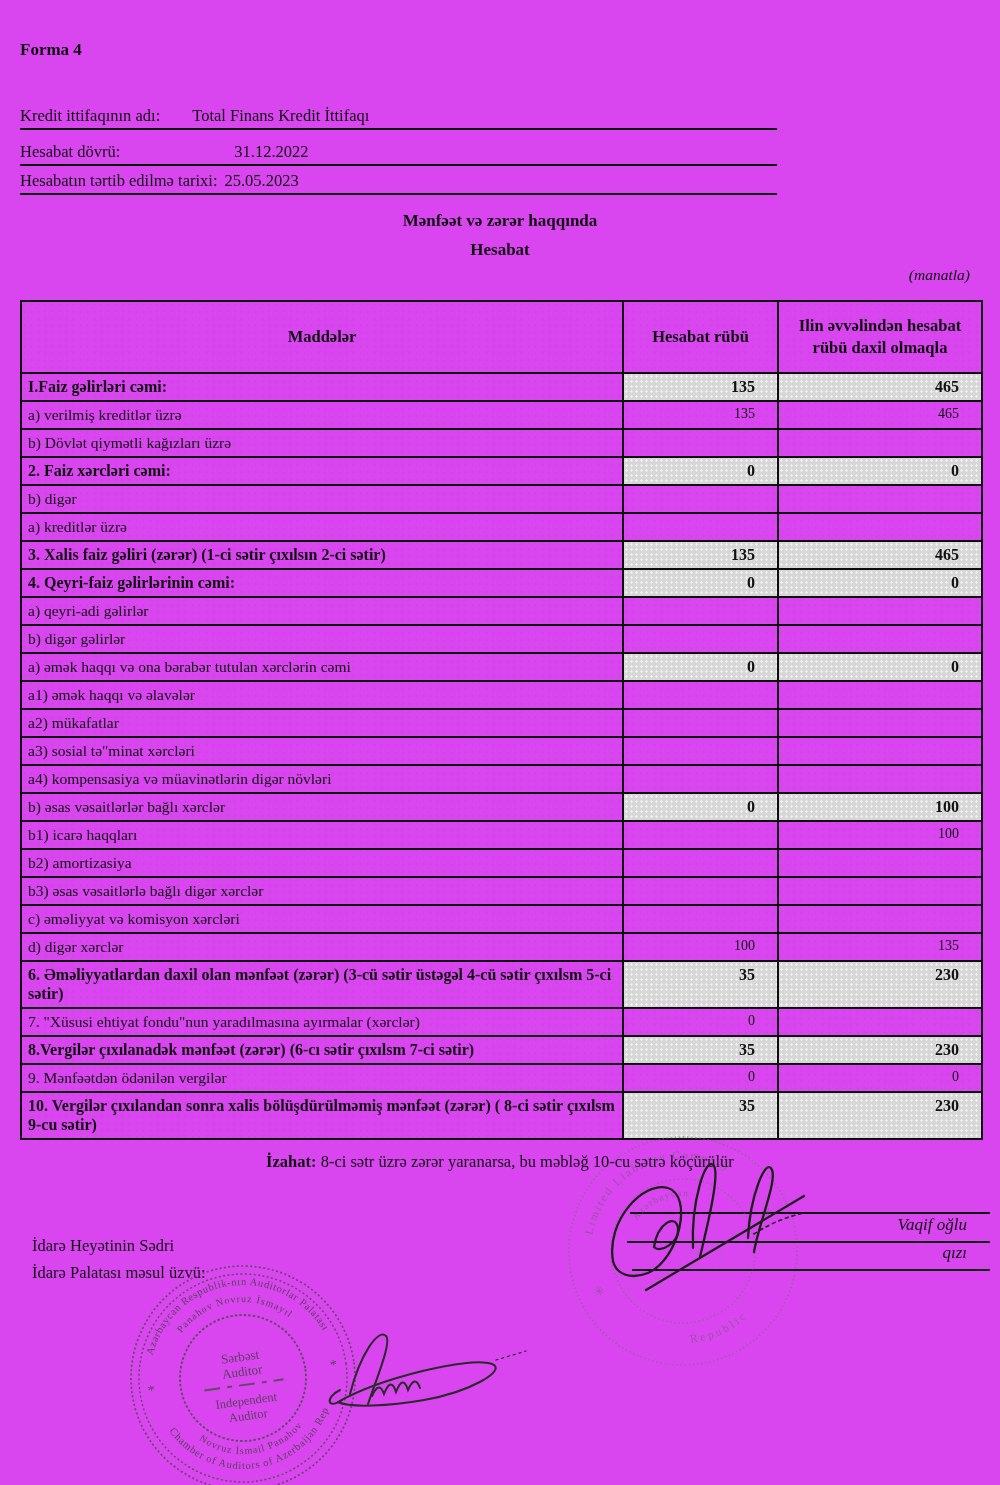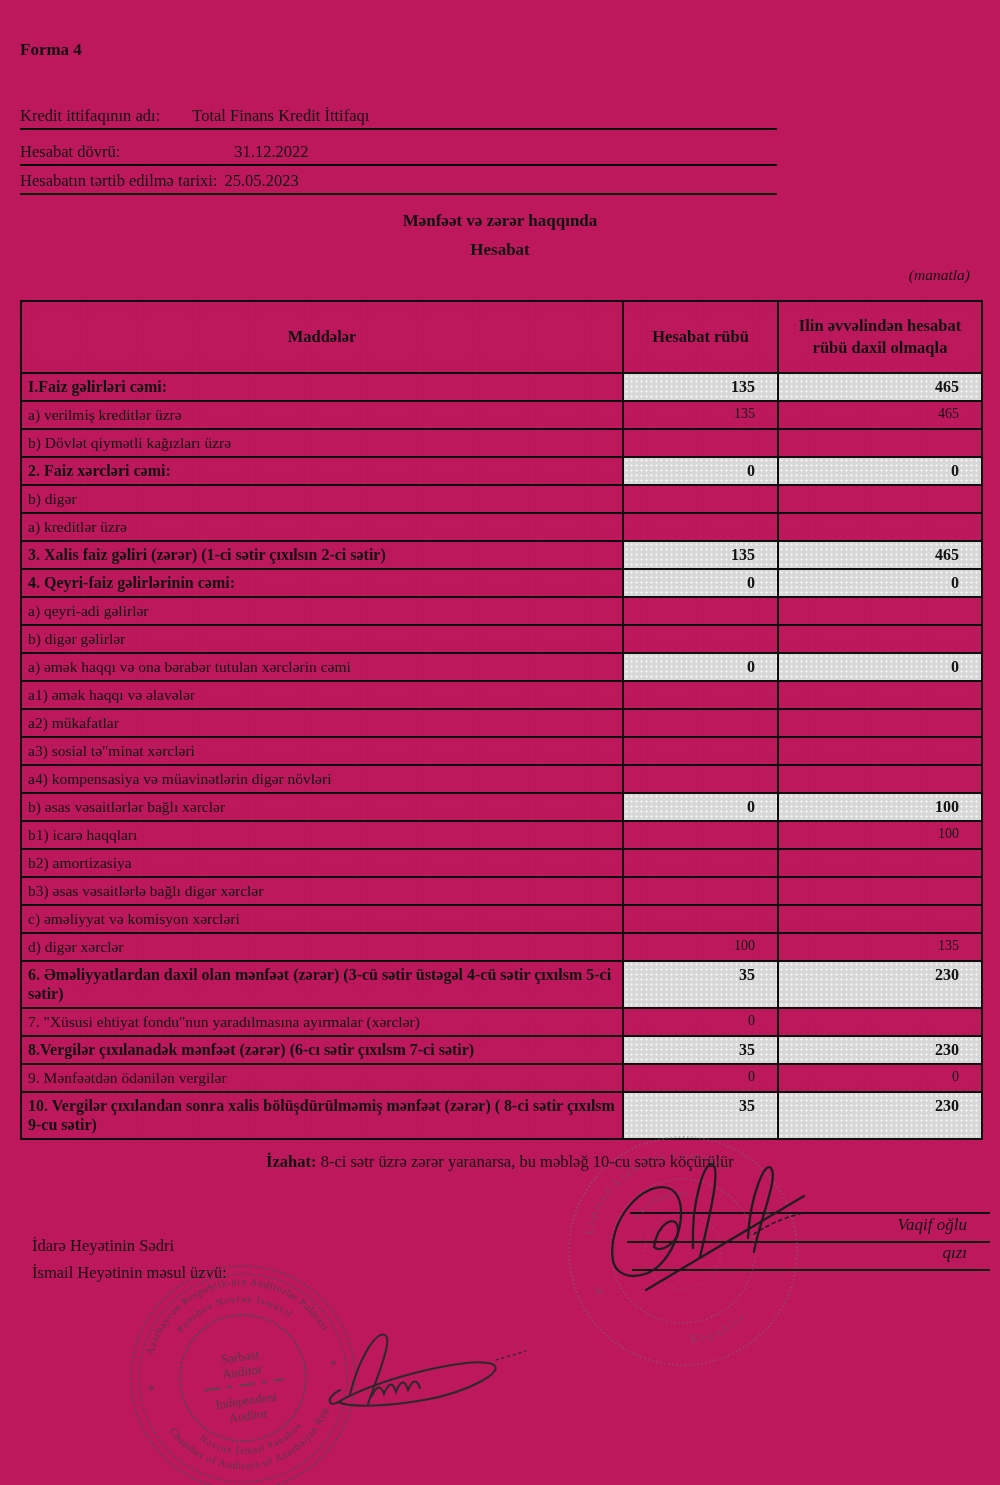--- a/index.html
+++ b/index.html
@@ -1,17 +1,17 @@
 <!DOCTYPE html>
 <html><head>
 <meta charset="utf-8">
 <style>
   html,body{margin:0;padding:0;background:#e9e9e9;}
   .page{
-    position:relative;width:1000px;height:1485px;margin:0 auto;background:#be185d;
+    position:relative;width:1000px;height:1485px;margin:0 auto;background:#d946ef;
     overflow:hidden;font-family:"Liberation Serif",serif;color:#111;
   }
   .abs{position:absolute;}
   
   .forma{left:20px;top:40px;font-size:17px;font-weight:bold;}
   .fields{left:20px;top:96px;width:757px;}
   .field-row{display:flex;align-items:flex-end;border-bottom:2px solid #0a0a0a;
     font-size:16.5px;padding-bottom:2px;}
   .field-row .lab{white-space:nowrap;}
   .fr1{height:30px;}
@@ -224,21 +224,21 @@
         </tbody>
     </table>
   </div>
 
   <div class="abs note">
     <b>İzahat:</b><span> 8-ci sətr üzrə zərər yaranarsa, bu məbləğ 10-cu sətrə köçürülür</span>
   </div>
 
   <div class="abs officers">
     <div>İdarə Heyətinin Sədri</div>
-    <div>İsmail Heyətinin məsul üzvü:</div>
+    <div>İdarə Palatası məsul üzvü:</div>
   </div>
 
   <div class="abs sigline" style="left:630px;top:1212px;width:360px;"></div>
   <div class="abs signame" style="right:33px;top:1215px;width:200px;">Vaqif oğlu</div>
   <div class="abs sigline" style="left:627px;top:1241px;width:363px;"></div>
   <div class="abs signame" style="right:33px;top:1243px;width:200px;">qızı</div>
   <div class="abs sigline" style="left:632px;top:1269px;width:358px;"></div>
 
   <svg class="abs stamp" style="left:558px;top:1126px;" width="250" height="250" viewBox="0 0 250 250">
     <defs>

